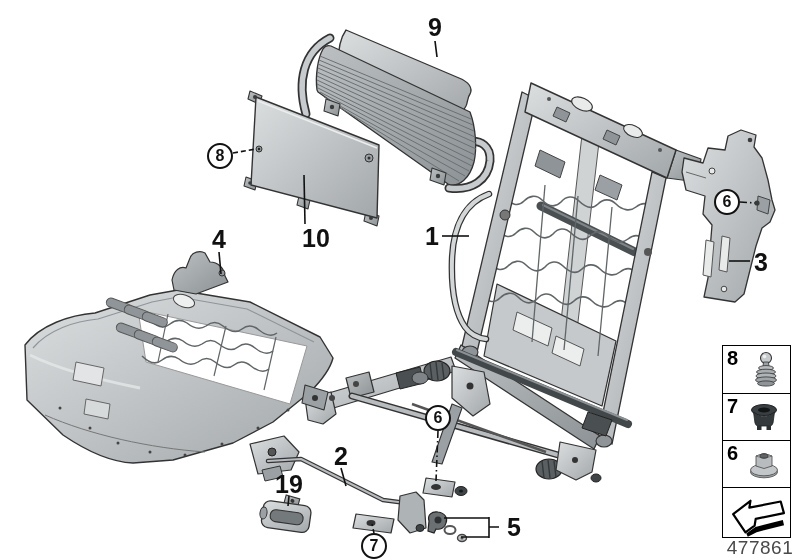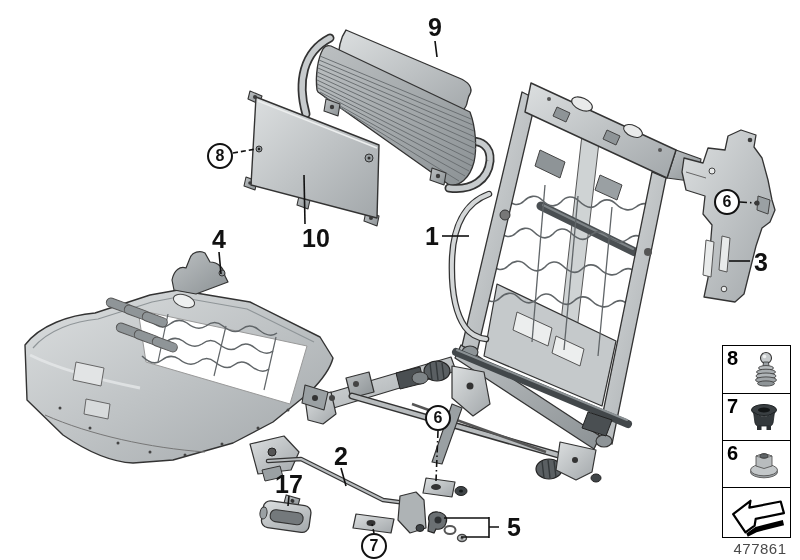--- a/index.html
+++ b/index.html
@@ -13,21 +13,21 @@
                    background:#fff;display:flex;align-items:center;justify-content:center;
                    font-size:16px;}
   .legend{position:absolute;left:722px;top:345px;width:69px;border:1.6px solid #000;
           background:#fff;box-sizing:border-box;}
   .legend-cell{position:relative;height:47px;display:flex;align-items:center;
                justify-content:flex-end;padding-right:6px;box-sizing:border-box;}
   .legend-cell + .legend-cell{border-top:1.6px solid #000;}
   .legend-cell .num{position:absolute;left:4px;top:1px;font-weight:bold;font-size:20px;color:#000;}
   .legend-cell.arrow-cell{height:50px;justify-content:center;padding-right:0;}
   .part-number{position:absolute;left:760px;top:548px;transform:translate(-50%,-50%);
-               font-size:15px;color:#4a4a4a;letter-spacing:.5px;}
+               font-size:19px;color:#4a4a4a;letter-spacing:.5px;}
 </style>
 </head>
 <body>
 
 <div class="stage">
 
   <svg class="drawing" width="800" height="560" viewBox="0 0 800 560">
     <defs>
       <linearGradient id="gPanel" x1="0" y1="0" x2="1" y2="1">
         <stop offset="0" stop-color="#dcdfe0"></stop>
@@ -259,21 +259,21 @@
 
   <div class="callout plain" style="left:435px;top:27px">9</div>
   <div class="callout circled" style="left:220px;top:156px">8</div>
   <div class="callout plain" style="left:316px;top:238px">10</div>
   <div class="callout plain" style="left:219px;top:239px">4</div>
   <div class="callout plain" style="left:432px;top:236px">1</div>
   <div class="callout circled" style="left:727px;top:202px">6</div>
   <div class="callout plain" style="left:761px;top:262px">3</div>
   <div class="callout circled" style="left:438px;top:418px">6</div>
   <div class="callout plain" style="left:341px;top:456px">2</div>
-  <div class="callout plain" style="left:289px;top:484px">17</div>
+  <div class="callout plain" style="left:289px;top:484px">19</div>
   <div class="callout circled" style="left:374px;top:546px">7</div>
   <div class="callout plain" style="left:514px;top:527px">5</div>
 
   <div class="legend">
     <div class="legend-cell">
       <span class="num">8</span>
       <svg width="36" height="40" viewBox="0 0 36 40">
         <circle cx="18" cy="8" r="5.5" fill="#c6cacc" stroke="#333" stroke-width="1.1"></circle>
         <circle cx="16.5" cy="6.5" r="1.8" fill="#eef0f0"></circle>
         <path d="M15.5,12 h5 l0.5,4.5 h-6 z" fill="#9aa0a3" stroke="#333" stroke-width=".8"></path>

